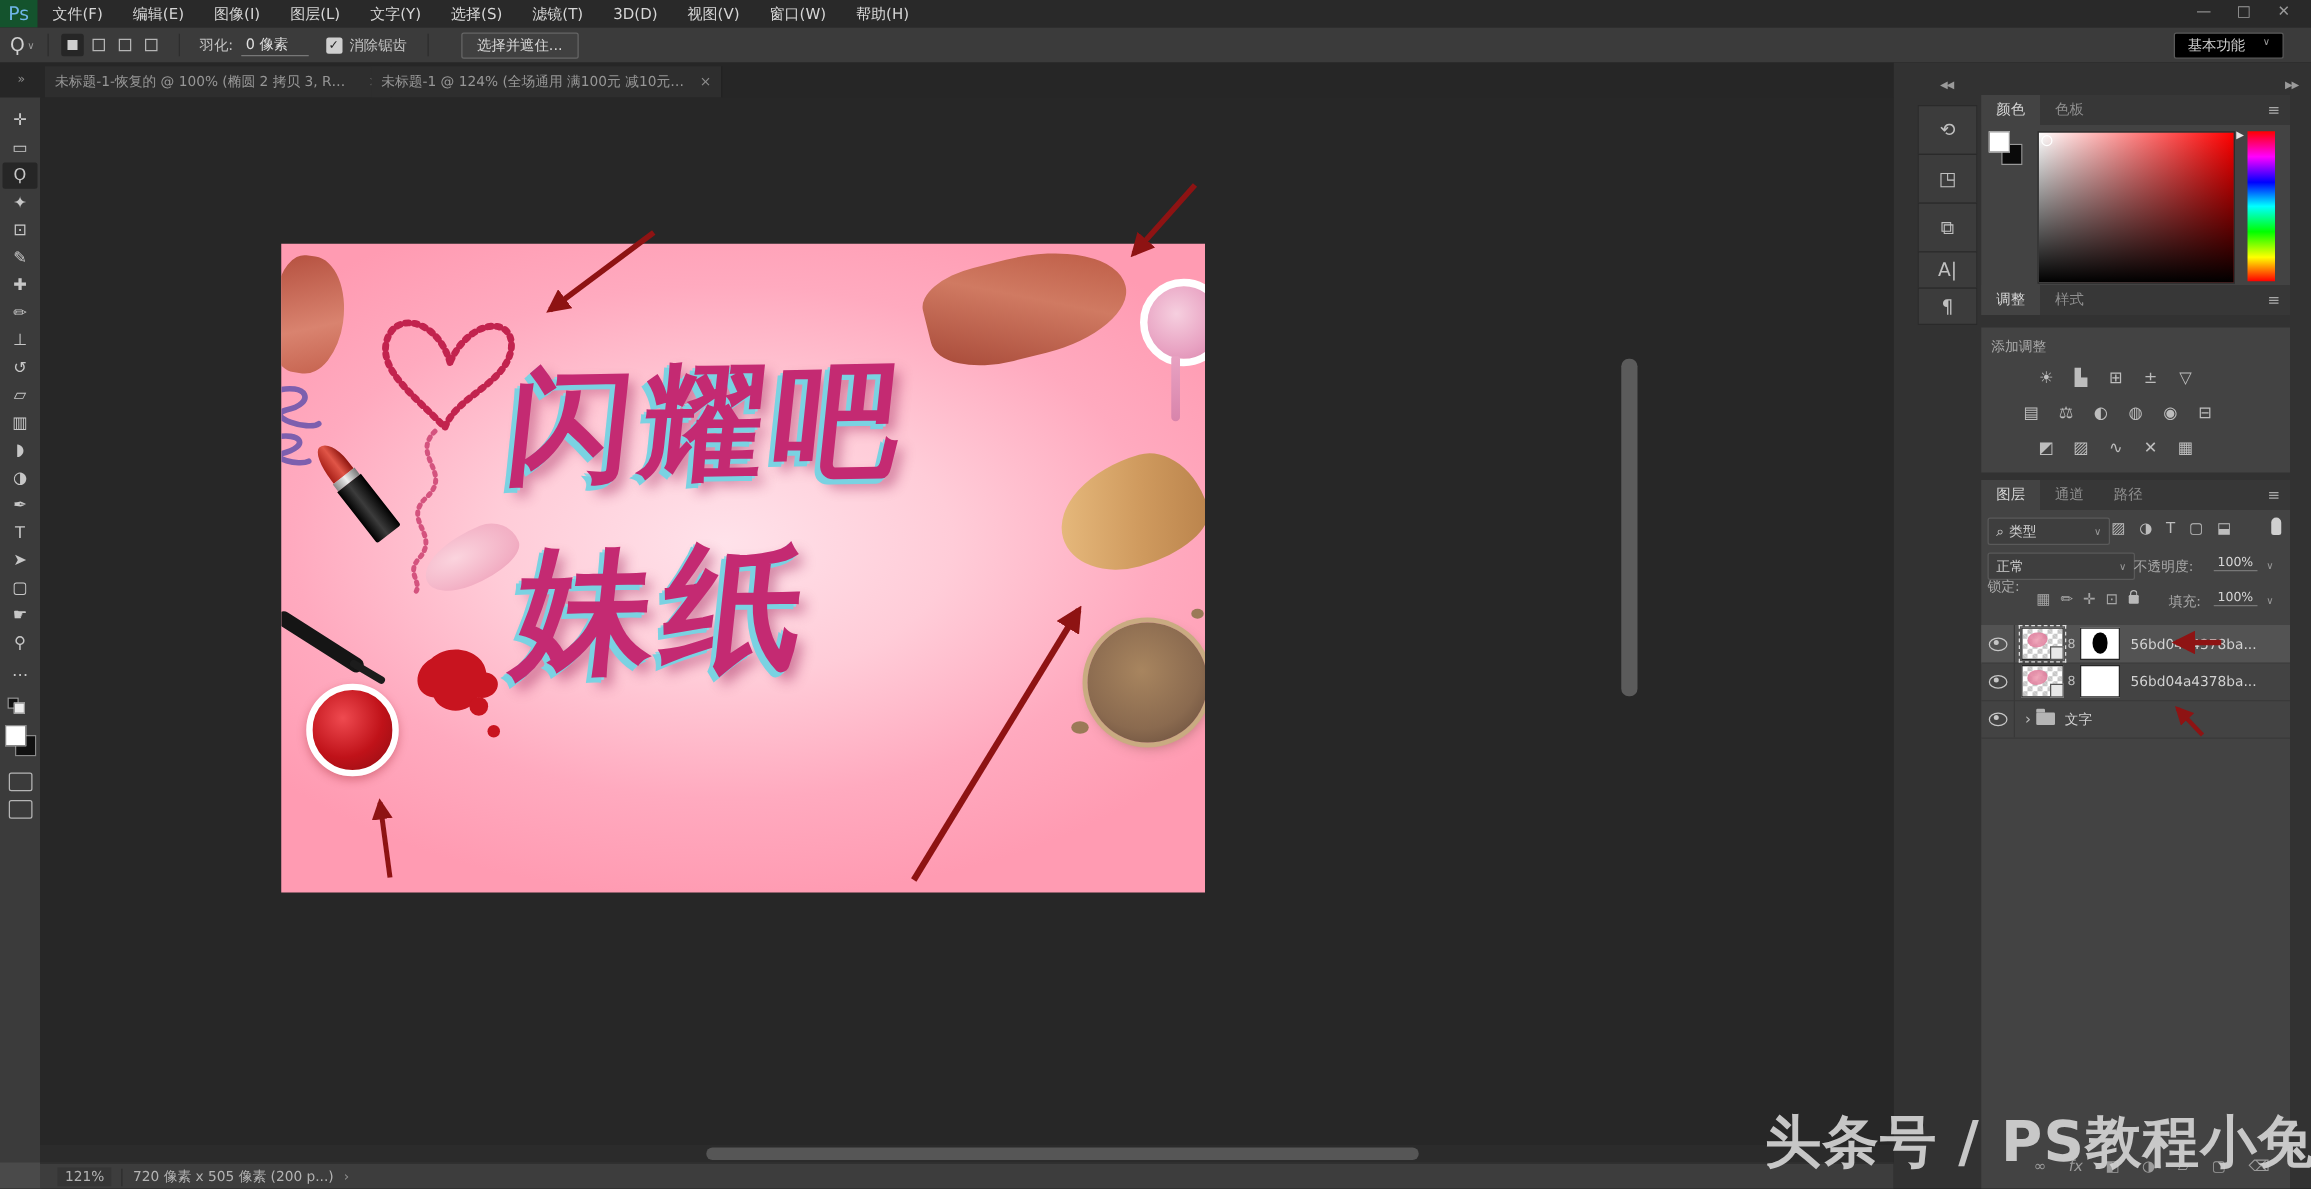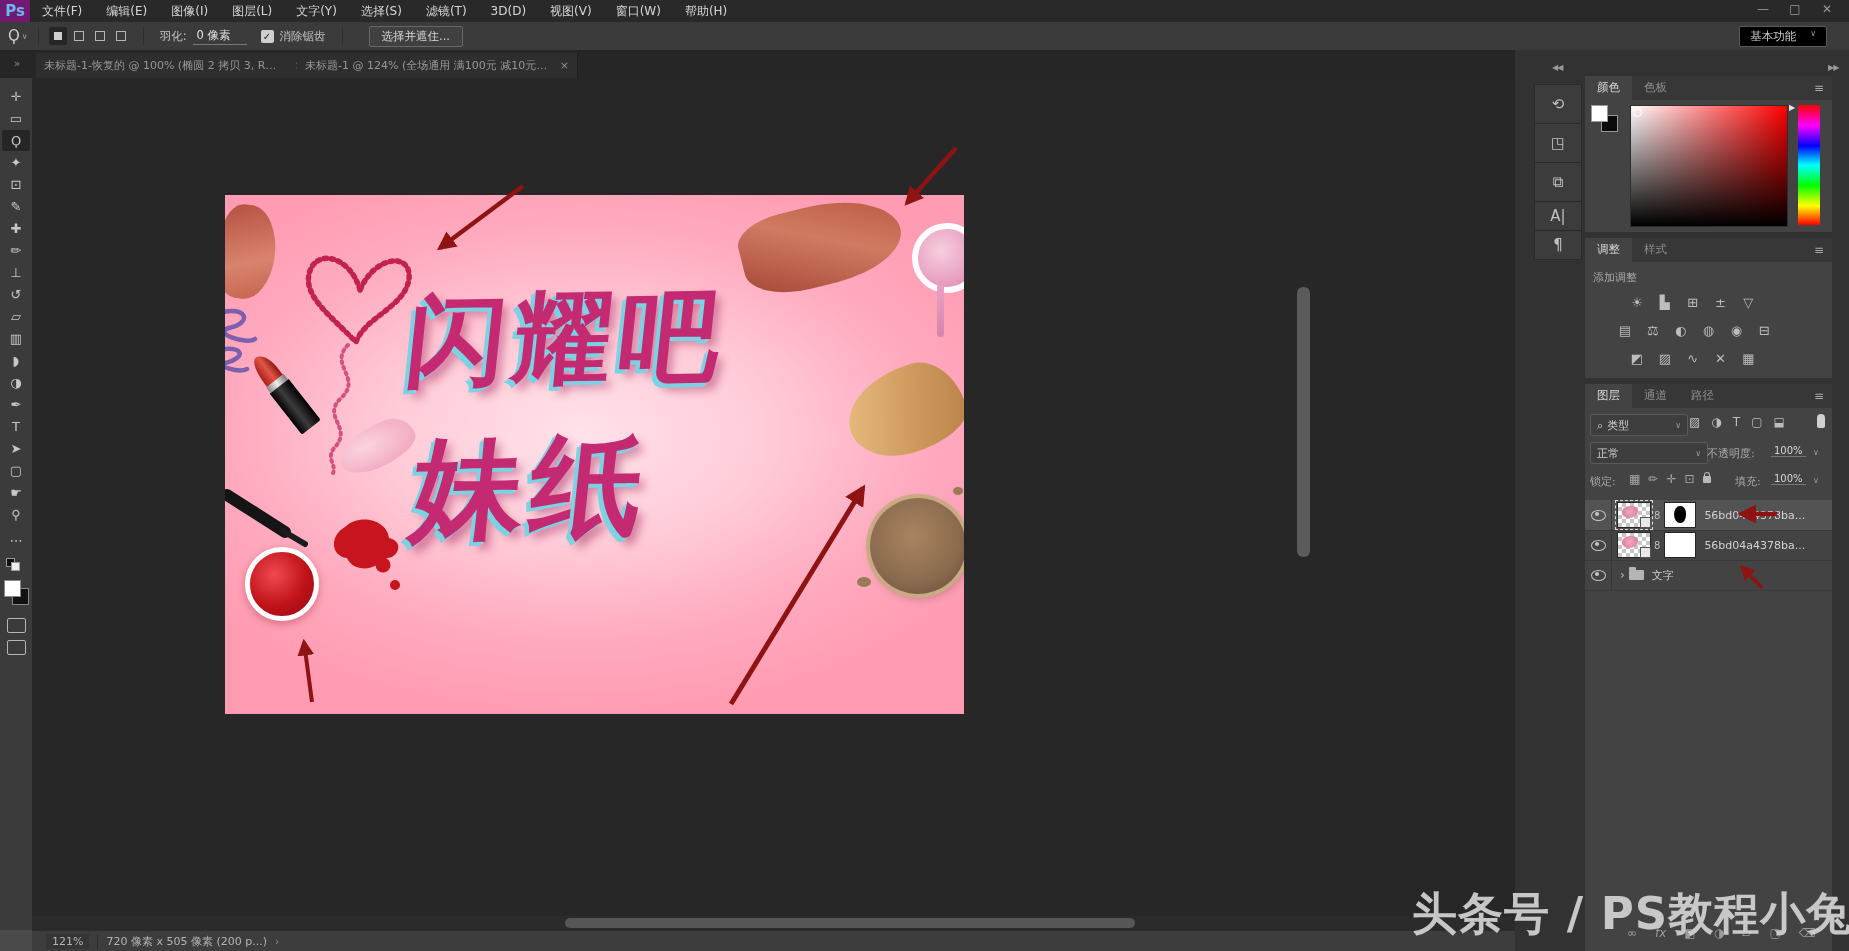--- a/index.html
+++ b/index.html
@@ -3,21 +3,21 @@
 <meta charset="utf-8">
 <style>
   html,body{margin:0;padding:0;background:#1a1a1a;}
   #app{position:relative;width:1849px;height:951px;overflow:hidden;
        font-family:"DejaVu Sans","Liberation Sans",sans-serif;
        background:#262626;color:#cfcfcf;font-size:12px;}
   .abs{position:absolute;}
   
   .menubar{left:0;top:0;width:1849px;height:22px;background:#292929;border-bottom:1px solid #1f1f1f;
            display:flex;align-items:center;gap:0;}
-  .pslogo{width:30px;height:22px;color:#6fb6e9;font-weight:bold;font-size:15px;display:flex;align-items:center;justify-content:center;background:#701a75;}
+  .pslogo{width:30px;height:22px;color:#6fb6e9;font-weight:normal;font-size:15px;display:flex;align-items:center;justify-content:center;background:#14532d;}
   .menu-item{padding:0 12px;height:22px;line-height:22px;color:#d6d6d6;font-size:12px;}
   .win-controls{position:absolute;right:6px;top:0;display:flex;}
   .win-btn{width:32px;height:20px;text-align:center;line-height:18px;color:#9a9a9a;font-size:12px;}
   .optionsbar{left:0;top:22px;width:1849px;height:28px;background:#3b3b3b;border-bottom:1px solid #282828;display:flex;align-items:center;}
   .tool-preview{margin-left:8px;color:#d0d0d0;font-size:15px;display:flex;align-items:center;gap:2px;}
   .mini-caret{font-size:8px;color:#9a9a9a;}
   .osep{width:1px;height:18px;background:#2d2d2d;margin:0 10px;}
   .selmode{width:18px;height:18px;margin-right:3px;border-radius:2px;display:flex;align-items:center;justify-content:center;}
   .selmode.active{background:#262626;}
   .selmode .sq{width:8px;height:8px;background:#cfcfcf;}
@@ -292,21 +292,21 @@
   <div class="panel" style="top:100px;height:132px;">
     <div class="abs" style="left:6px;top:5px;width:15px;height:15px;background:#fff;border:1px solid #999;z-index:2;"></div>
     <div class="abs" style="left:16px;top:15px;width:15px;height:15px;background:#0a0a0a;border:1px solid #999;z-index:1;"></div>
     <div class="sv-box" style="left:45px;top:5px;">
       <div class="sv-cursor" style="left:2px;top:2px;"></div>
     </div>
     <div class="abs" style="left:204px;top:3px;color:#e6e6e6;font-size:8px;">▶</div>
     <div class="hue-bar" style="left:213px;top:5px;"></div>
   </div>
 
-  <div class="ptabs" style="top:238px;">
+  <div class="ptabs" style="top:228px;">
     <div class="ptab active">调整</div>
     <div class="ptab">样式</div>
     <div class="pmenu">≡</div>
   </div>
   <div class="panel" style="top:262px;height:116px;">
     <div class="abs lrow-label" style="left:8px;top:8px;">添加调整</div>
     <div class="abs" style="left:40px;top:30px;">
       <span class="adj-icon">☀</span>
       <span class="adj-icon">▙</span>
       <span class="adj-icon">⊞</span>
@@ -355,21 +355,21 @@
     <div class="abs" style="left:232px;top:6px;width:8px;height:14px;background:#d0d0d0;border-radius:4px 4px 2px 2px;"></div>
 
     <div class="dd abs" style="left:5px;top:34px;width:104px;height:20px;">
       <span>正常</span>
       <span class="mini-caret">∨</span>
     </div>
     <span class="abs lrow-label" style="left:122px;top:38px;">不透明度:</span>
     <span class="abs uval" style="left:186px;top:37px;">100%</span>
     <span class="abs mini-caret" style="left:228px;top:40px;">∨</span>
 
-    <span class="abs lrow-label" style="left:5px;top:66px;">锁定:</span>
+    <span class="abs lrow-label" style="left:5px;top:54px;">锁定:</span>
     <span class="abs" style="left:44px;top:64px;color:#a5a5a5;font-size:12px;display:flex;gap:8px;align-items:center;">
       <span>▦</span>
       <span>✏</span>
       <span>✛</span>
       <span>⊡</span>
       <span class="mini-lock"></span>
     </span>
     <span class="abs lrow-label" style="left:150px;top:66px;">填充:</span>
     <span class="abs uval" style="left:186px;top:65px;">100%</span>
     <span class="abs mini-caret" style="left:228px;top:68px;">∨</span>

